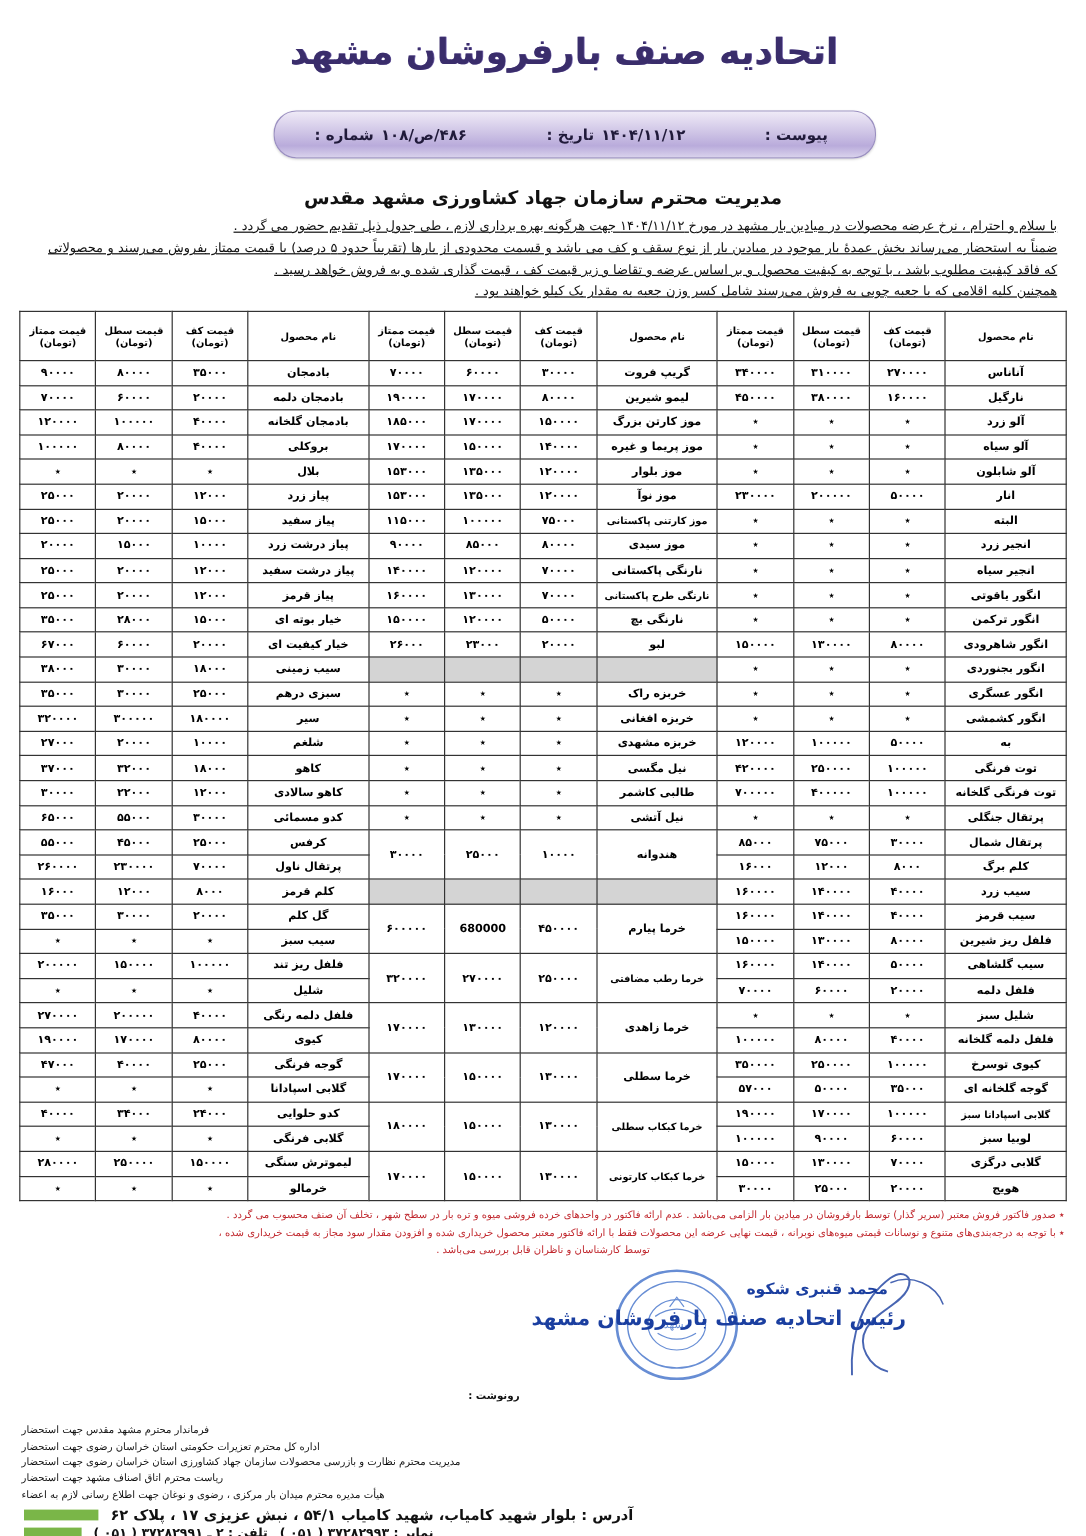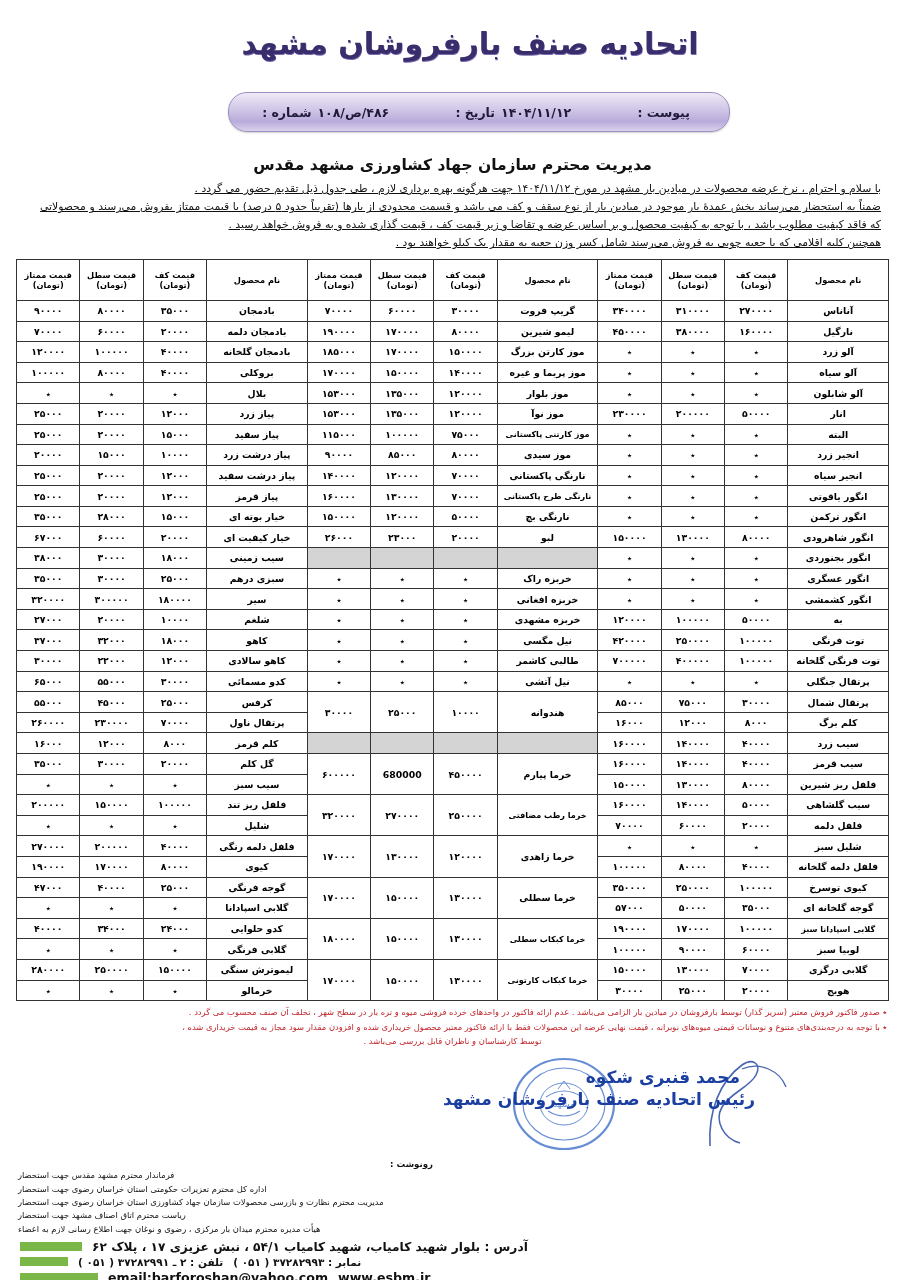--- a/index.html
+++ b/index.html
@@ -73,39 +73,39 @@
     padding:5px 18px 0 18px; color:#c0272d;
     font-size:8.4px; line-height:1.6; text-align:justify;
   }
   .notes div{margin-bottom:1px;}
   .notes .ctr{text-align:center;}
 
   
   .sig-zone{position:relative;height:110px;}
   .sig-name{
     position:absolute; right:165px; top:18px;
-    font-size:17px; color:#1b3fa0; font-weight:bold;
+    font-size:13px; color:#1b3fa0; font-weight:bold;
   }
   .sig-role{
     position:absolute; right:150px; top:40px;
     font-size:17px; color:#1b3fa0; font-weight:bold;
   }
   .stamp{
     position:absolute; right:285px; top:6px;
     width:112px; height:98px; opacity:.72;
   }
   .scribble{position:absolute;right:85px;top:2px;width:130px;height:105px;opacity:.8;}
 
   
   .recipients{
     padding:0 12px 0 0; text-align:left; direction:rtl;
   }
   .rec-label{
     position:relative; right:0; text-align:right;
-    font-size:8.6px; font-weight:bold; padding-right:460px; margin-bottom:0;
+    font-size:8.6px; font-weight:bold; padding-right:460px; margin-bottom:16px;
   }
   .rec-list{font-size:8.4px; line-height:1.58; text-align:left; padding-left:18px;}
   .rec-list div{margin:0;}
 
   
   .contact{padding:4px 0 0 0; position:relative;}
   .contact .line{
     display:flex; align-items:center; justify-content:flex-end;
     gap:10px; padding-left:20px; margin-bottom:2px;
   }

